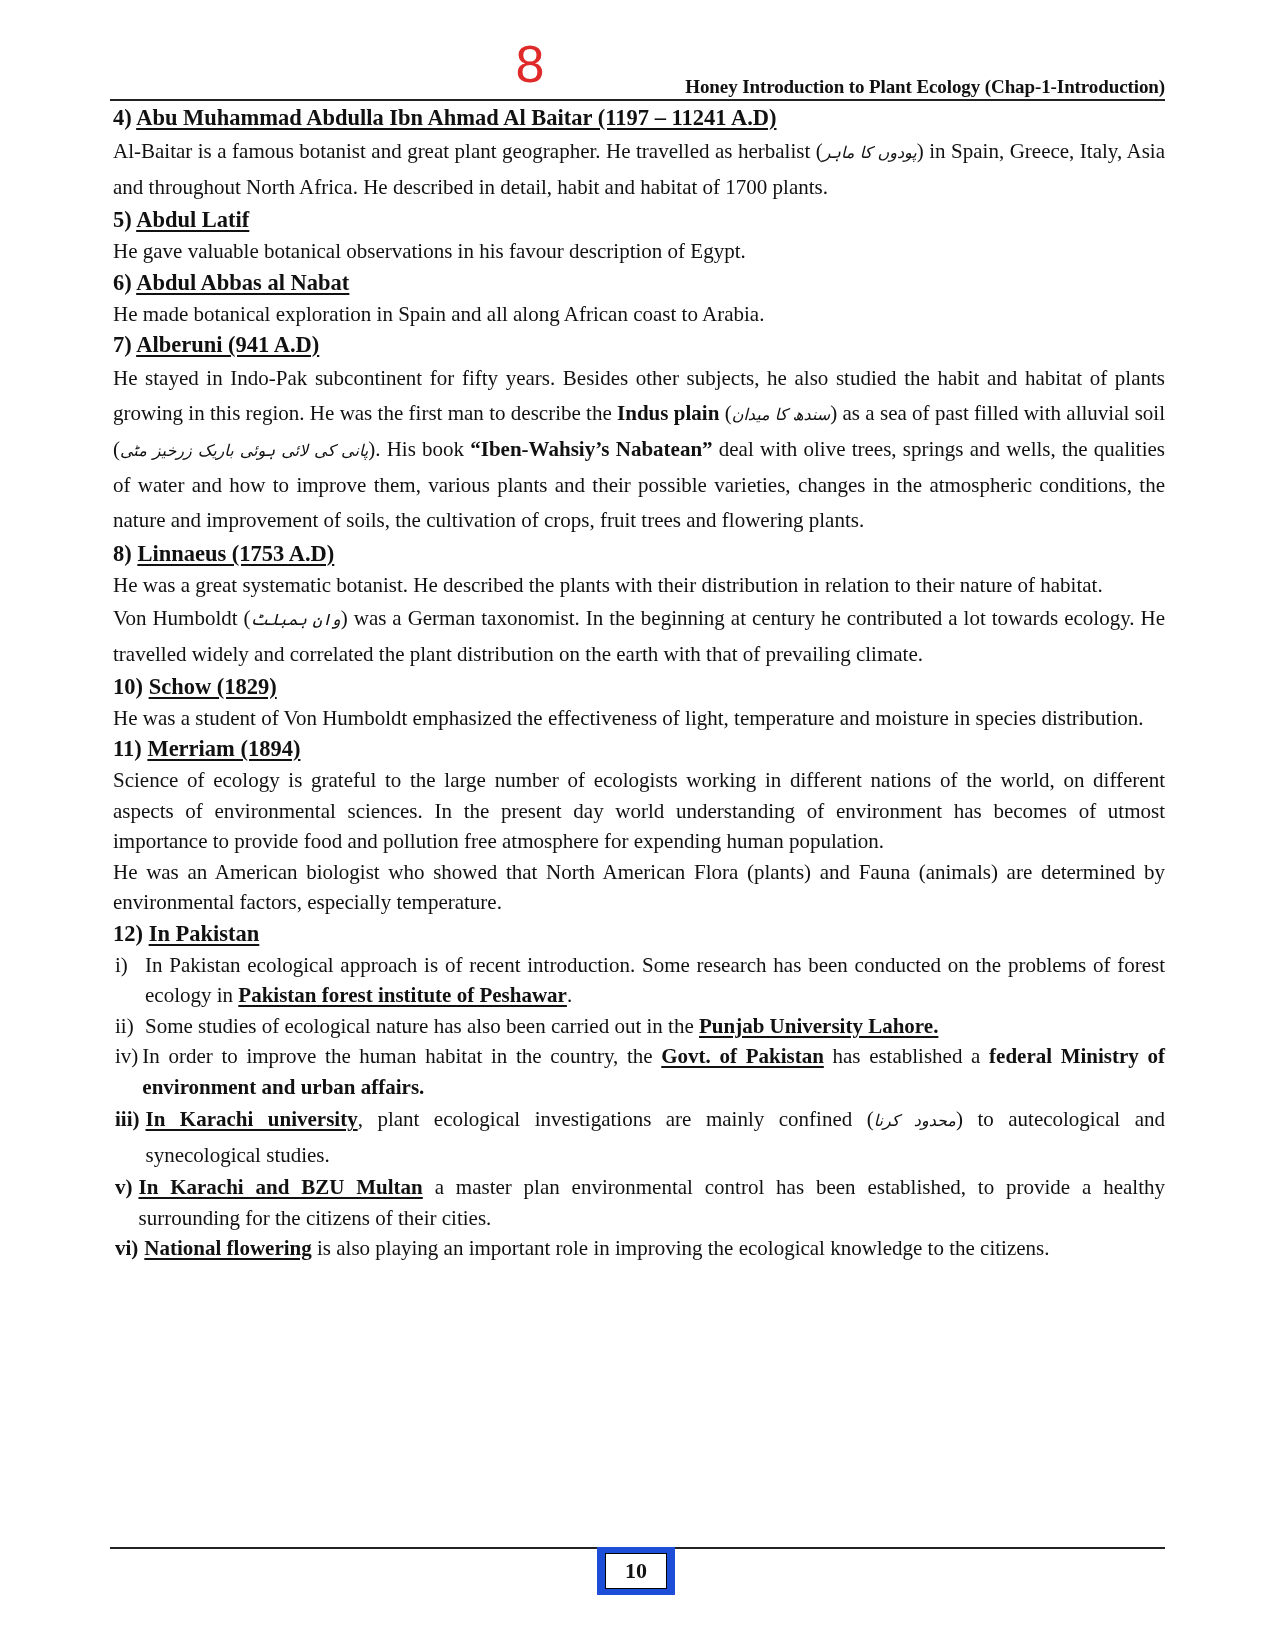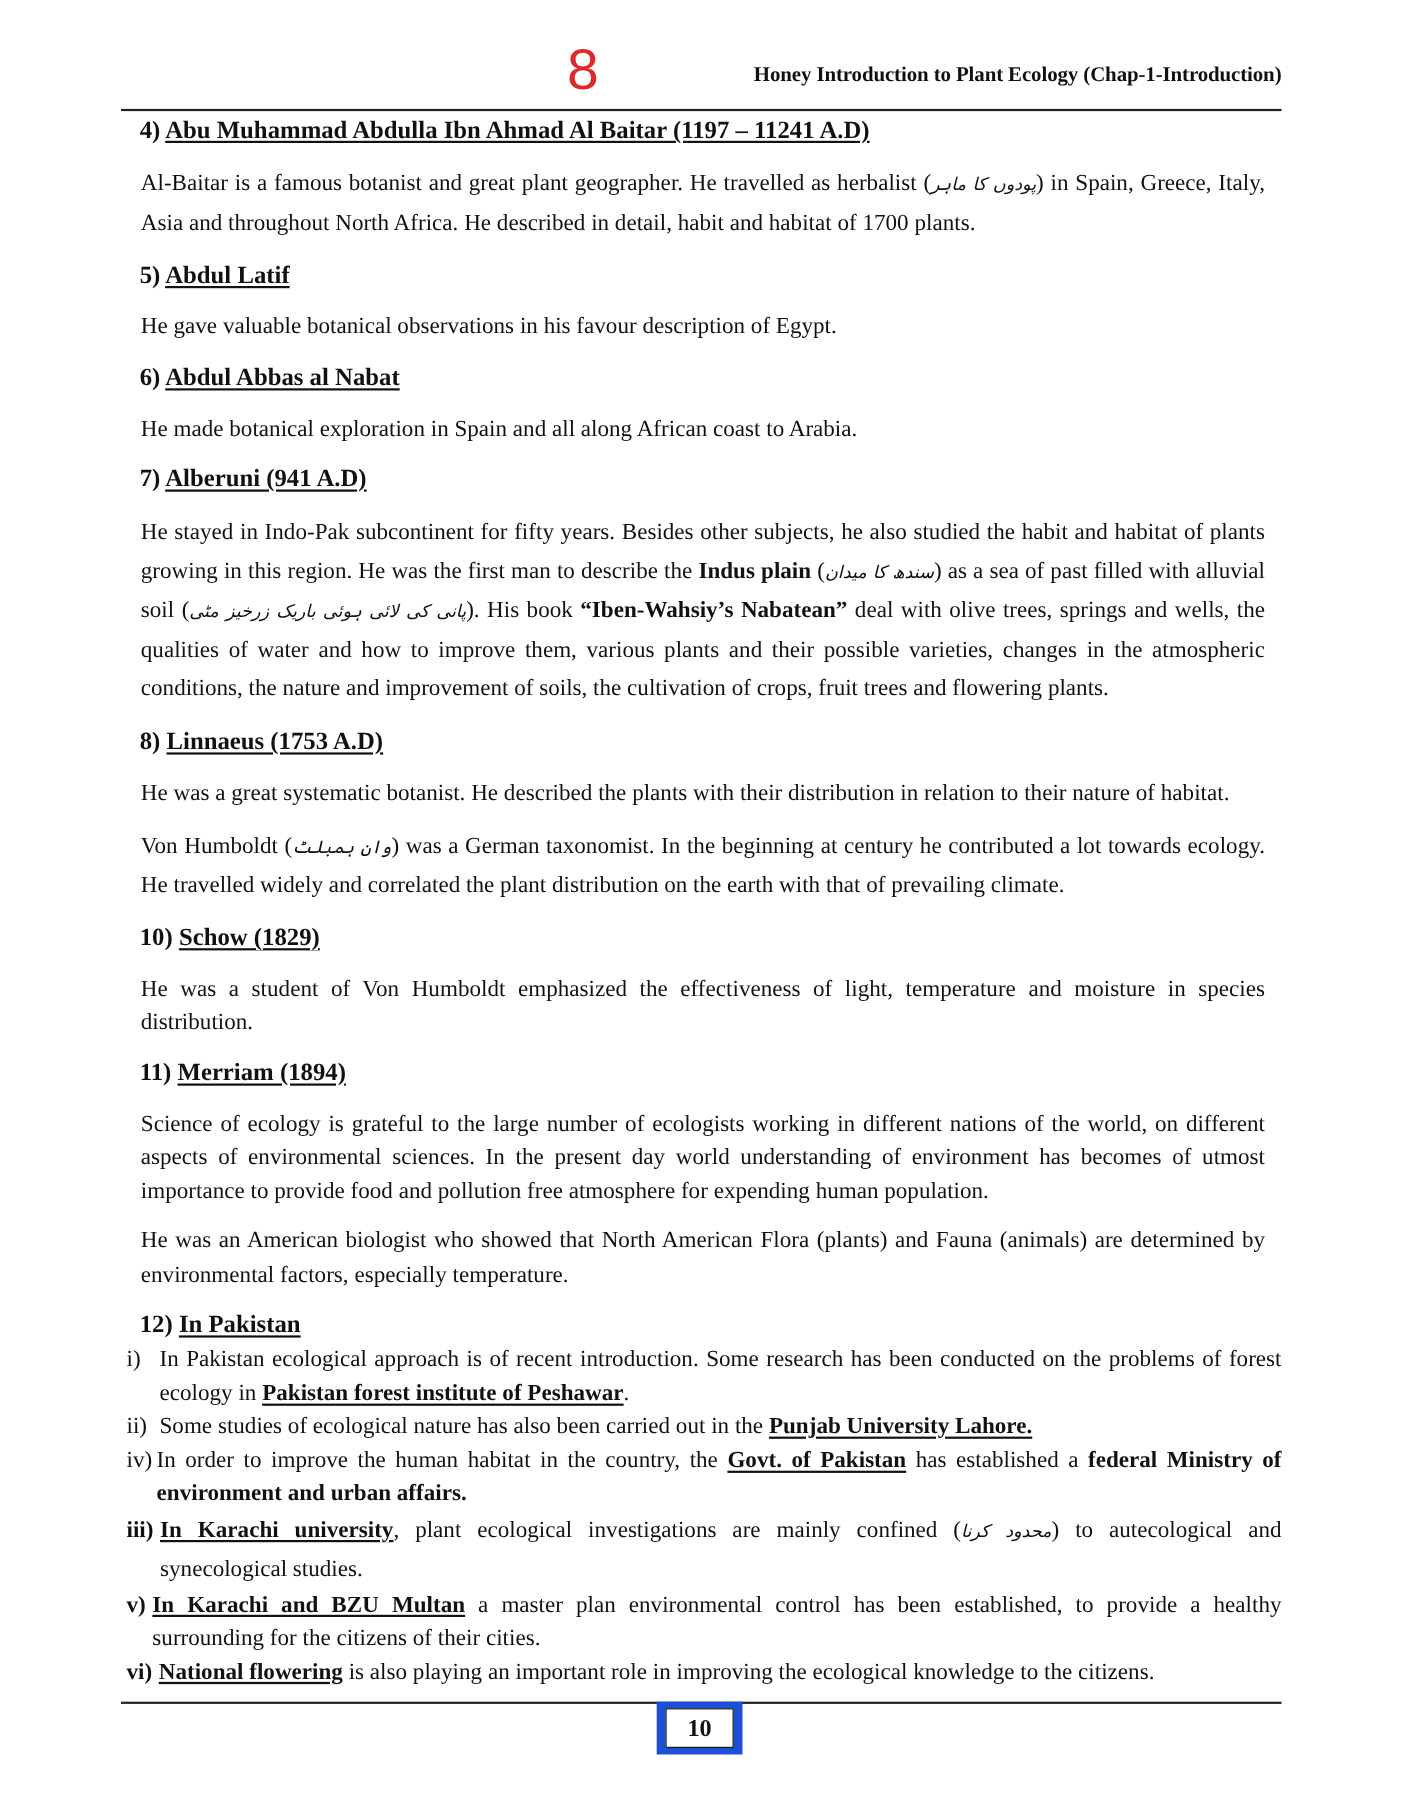--- a/index.html
+++ b/index.html
@@ -3,28 +3,28 @@
   <meta charset="utf-8">
   <style>
     html, body { margin: 0; padding: 0; background: #ffffff; }
     body { width: 1275px; height: 1650px; position: relative; overflow: hidden;
       font-family: "Liberation Serif", "DejaVu Serif", serif; color: #111; }
     .page { position: absolute; left: 0; top: 0; width: 1275px; height: 1650px; }
 
     .header-num { position: absolute; left: 510px; top: 34px; width: 40px; text-align: center;
       font-family: "Liberation Sans", "DejaVu Sans", sans-serif; font-size: 52px; color: #e02a2a;
       line-height: 60px; }
-    .header-title { position: absolute; right: 110px; top: 58px; font-size: 19px; font-weight: bold;
+    .header-title { position: absolute; right: 110px; top: 76px; font-size: 19px; font-weight: bold;
       line-height: 22px; letter-spacing: -0.1px; }
     .header-rule { position: absolute; left: 110px; top: 99px; width: 1055px; height: 2px; background: #222; }
 
     .content { position: absolute; left: 113px; top: 102px; width: 1052px; font-size: 21px; line-height: 30.5px; }
-    .h { font-weight: bold; font-size: 22.5px; line-height: 32px; margin-left: 14px; }
+    .h { font-weight: bold; font-size: 22.5px; line-height: 32px; }
     .h .t { text-decoration: underline; text-decoration-thickness: 2px; text-underline-offset: 3px; }
-    .p { text-align: justify; margin: 15px; }
+    .p { text-align: justify; margin: 0; }
     .p.tall { line-height: 34px; }
     .ur { font-family: "DejaVu Sans", sans-serif; font-size: 16px; font-style: italic; }
     .b { font-weight: bold; }
     .bu { font-weight: bold; text-decoration: underline; text-decoration-thickness: 2px; text-underline-offset: 3px; margin-top: 16px; }
 
     .li { display: flex; text-align: justify; }
     .li .n { flex: 0 0 auto; padding-left: 2px; }
     .li .n.b { font-weight: bold; }
     .li .n.hang { width: 30px; }
     .li .txt { flex: 1; }

